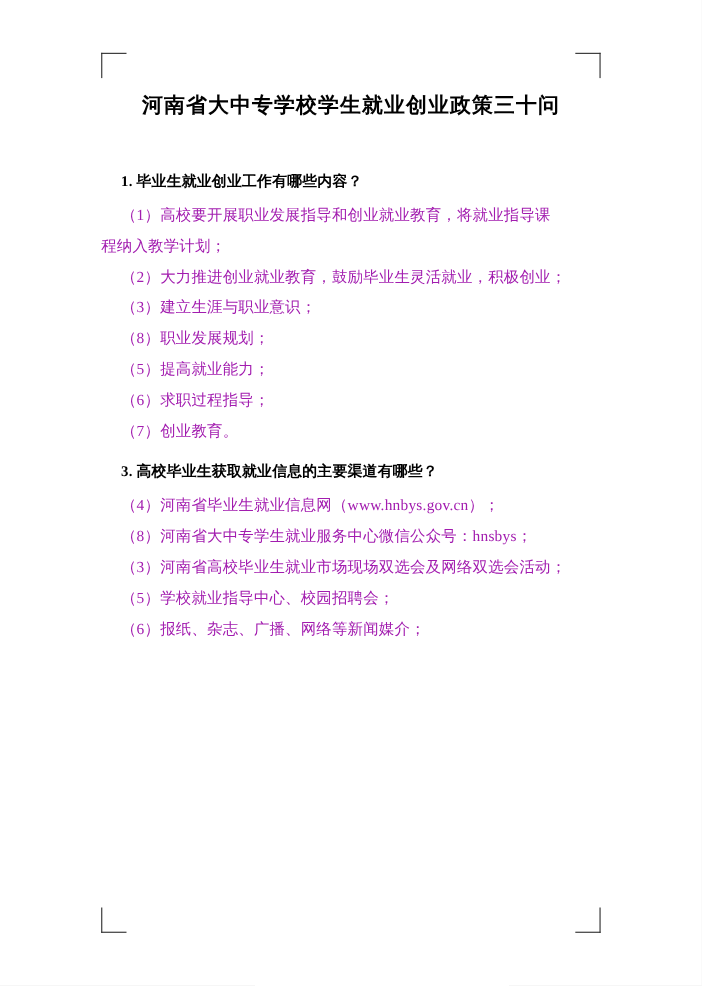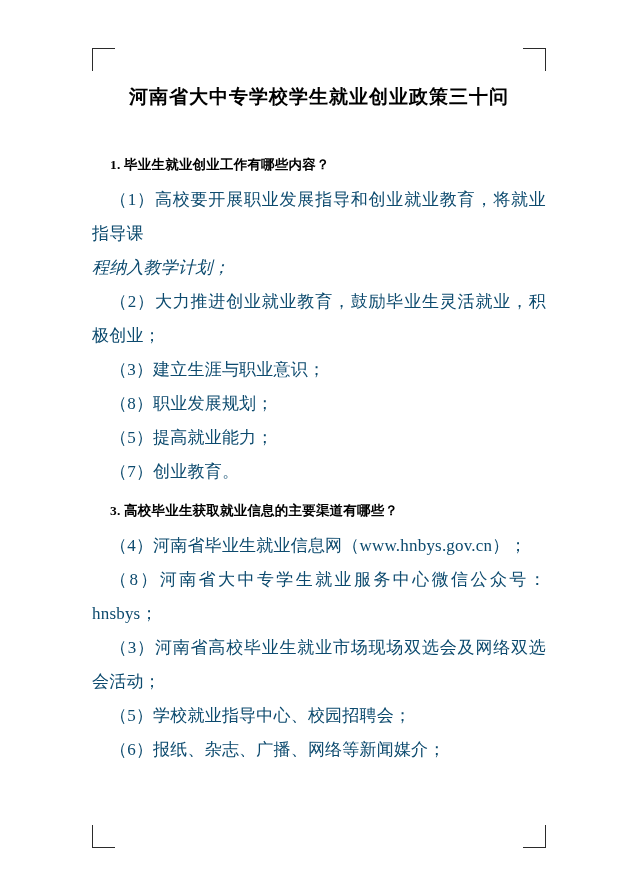--- a/index.html
+++ b/index.html
@@ -53,31 +53,30 @@
   .q-heading {
     font-size: 13.5px;
     font-weight: bold;
     color: #000;
     line-height: 1.5;
     margin: 12px 0 8px 0;
     text-indent: 18px;
     letter-spacing: 0.2px;
   }
   .para {
-    font-size: 17px;
-    color: #0c4a6e;
+    font-size: 14px;
+    color: #a21caf;
     line-height: 2.0;
     margin: 0;
     text-indent: 18px;
     letter-spacing: 0.2px;
     text-align: justify;
   }
   .para.flush {
     text-indent: 0;
-    font-style: italic;
   }
   .para.tight {
     line-height: 1.95;
   }
 </style>
 </head>
 <body>
 
 <div class="page">
 
@@ -91,20 +90,21 @@
     <h1 class="doc-title">河南省大中专学校学生就业创业政策三十问</h1>
 
     <div class="body-block">
       <div class="q-heading">1. 毕业生就业创业工作有哪些内容？</div>
       <p class="para">（1）高校要开展职业发展指导和创业就业教育，将就业指导课</p>
       <p class="para flush">程纳入教学计划；</p>
       <p class="para">（2）大力推进创业就业教育，鼓励毕业生灵活就业，积极创业；</p>
       <p class="para">（3）建立生涯与职业意识；</p>
       <p class="para">（8）职业发展规划；</p>
       <p class="para">（5）提高就业能力；</p>
+      <p class="para">（6）求职过程指导；</p>
       <p class="para">（7）创业教育。</p>
     </div>
 
 
     <div>
       <div class="q-heading">3. 高校毕业生获取就业信息的主要渠道有哪些？</div>
       <p class="para">（4）河南省毕业生就业信息网（www.hnbys.gov.cn）；</p>
       <p class="para">（8）河南省大中专学生就业服务中心微信公众号：hnsbys；</p>
       <p class="para">（3）河南省高校毕业生就业市场现场双选会及网络双选会活动；</p>
       <p class="para">（5）学校就业指导中心、校园招聘会；</p>

